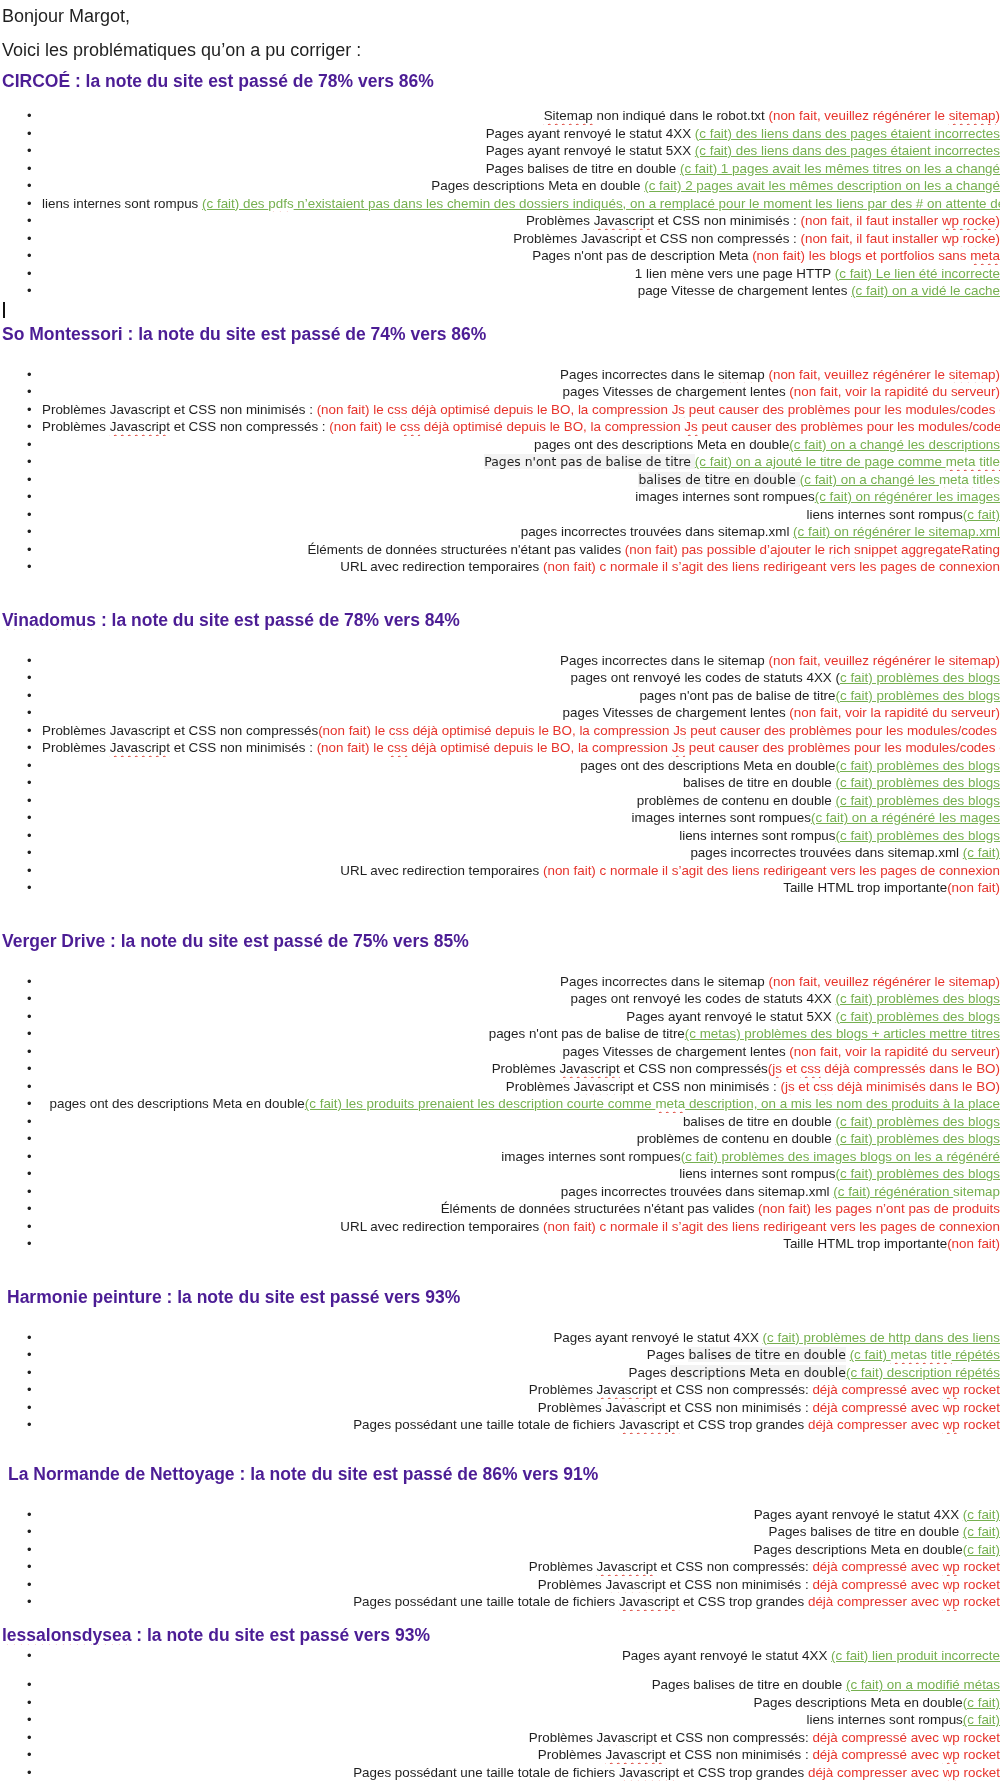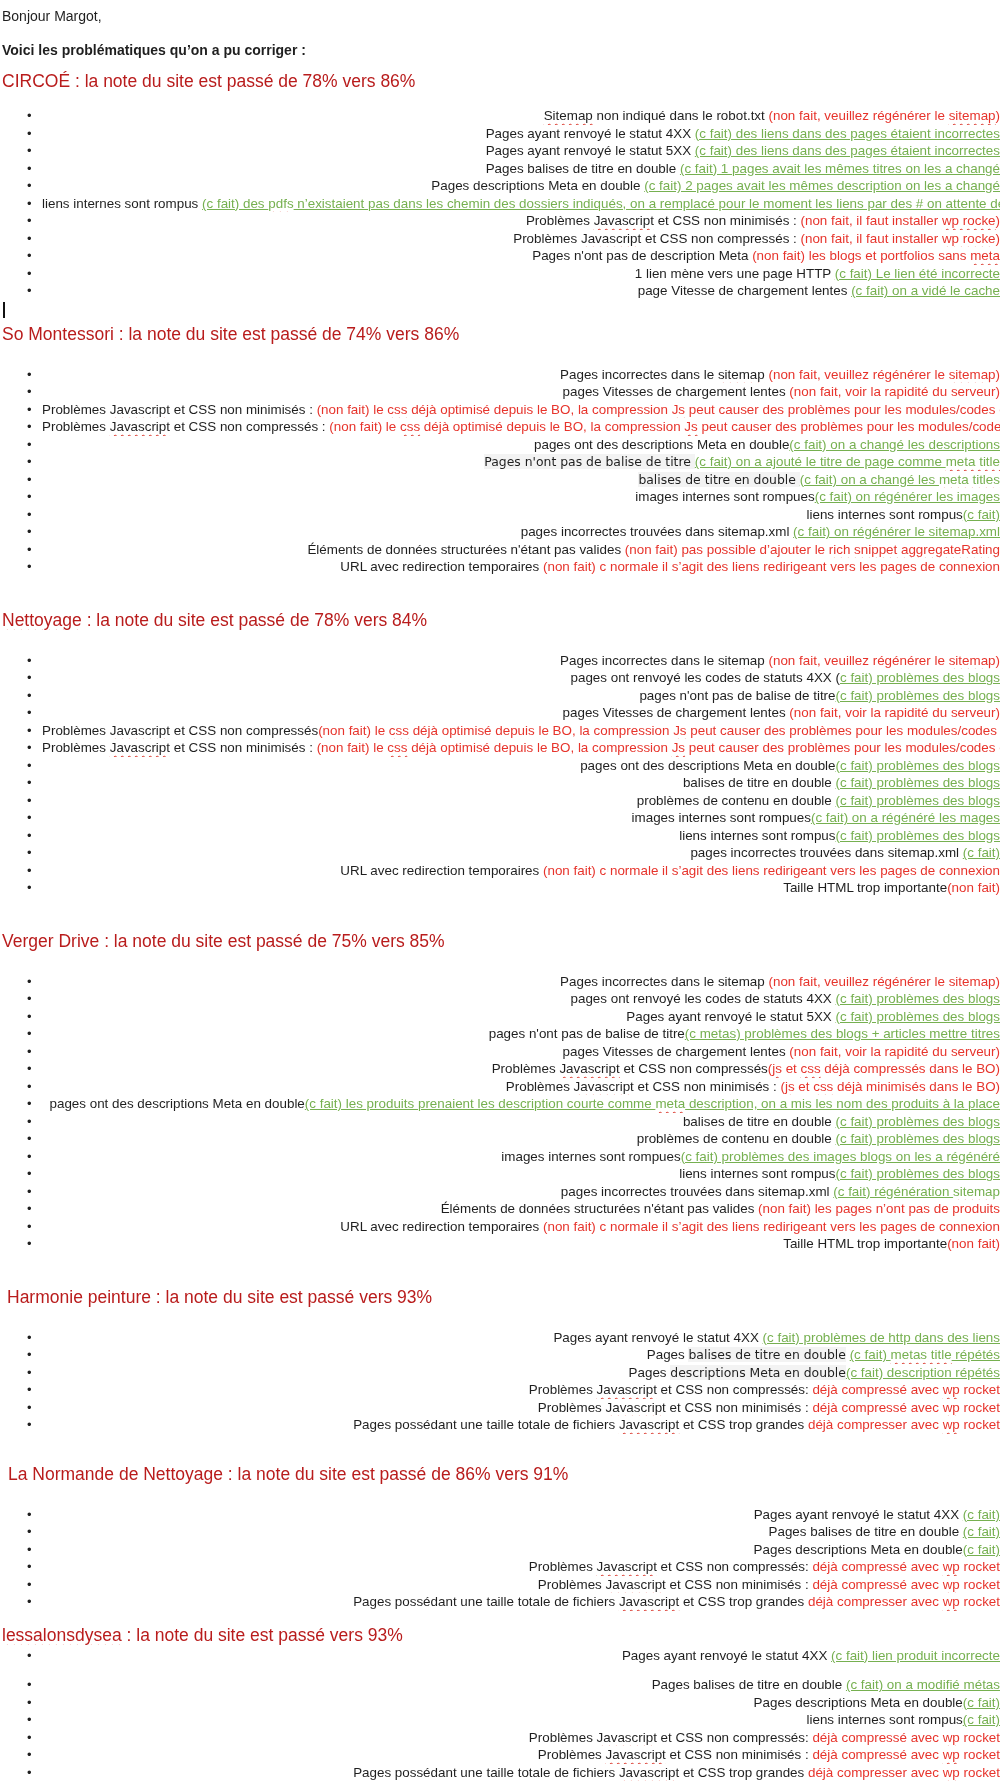--- a/index.html
+++ b/index.html
@@ -2,25 +2,25 @@
 <html lang="fr"><head>
 <meta charset="utf-8">
 <style>
   html,body{margin:0;padding:0;background:#ffffff;}
   body{
     width:1000px;height:1792px;overflow:hidden;
     font-family:"Liberation Sans",sans-serif;
     color:#1f1f1f;
   }
   .page{padding:8px 0 0 2px;}
-  p.line{font-size:14px;line-height:17.5px;margin:0;}
+  p.line{font-size:18px;line-height:17.5px;margin:0;}
   p.greeting{margin-bottom:16px;}
-  p.intro{margin-bottom:0;font-weight:bold;}
+  p.intro{margin-bottom:0;}
   h2.sec-h{
-    font-size:17.5px;line-height:20px;font-weight:normal;color:#b91c1c;
+    font-size:17.5px;line-height:20px;font-weight:bold;color:#4c1d95;
     margin:34px 0 22px 0;white-space:nowrap;overflow:hidden;
   }
   h2.s0{margin-top:12px;margin-bottom:16px;}
   h2.s1{margin-top:6px;}
   h2.s4{padding-left:5px;}
   h2.s5{margin-top:30px;padding-left:6px;}
   h2.s6{margin-top:14px;margin-bottom:2px;}
   ul.issues{list-style:none;margin:0;padding:0;text-align:right;}
   ul.issues li{
     font-size:13.4px;line-height:17.5px;
@@ -80,21 +80,21 @@
         <li><span>Problèmes </span><span class="u">Javascript</span><span> et CSS non compressés : </span><span class="r">(non fait) le </span><span class="r u">css</span><span class="r"> déjà optimisé depuis le BO, la compression </span><span class="r u">Js</span><span class="r"> peut causer des problèmes pour les modules/codes en </span></li>
         <li><span>pages ont des descriptions Meta en double</span><span class="g">(c fait) on a changé les descriptions</span></li>
         <li><span class="a">Pages n'ont pas de balise de titre </span><span class="g">(c fait) on a ajouté le titre de page comme </span><span class="g u">meta title</span></li>
         <li><span class="a">balises de titre en double </span><span class="g">(c fait) on a changé les </span><span class="g u">meta titles</span></li>
         <li><span>images internes sont rompues</span><span class="g">(c fait) on régénérer les images</span></li>
         <li><span>liens internes sont rompus</span><span class="g">(c fait)</span></li>
         <li><span>pages incorrectes trouvées dans sitemap.xml </span><span class="g">(c fait) on régénérer le sitemap.xml</span></li>
         <li><span>Éléments de données structurées n'étant pas valides </span><span class="r">(non fait) pas possible d’ajouter le </span><span class="r u">rich snippet aggregateRating</span></li>
         <li><span>URL avec redirection temporaires </span><span class="r">(non fait) c normale il s’agit des liens redirigeant vers les pages de connexion</span></li>
       </ul>
-      <h2 class="sec-h s2"><span class="u">Nettoyage</span><span> : la note du site est passé de 78% vers 84%</span></h2>
+      <h2 class="sec-h s2"><span class="u">Vinadomus</span><span> : la note du site est passé de 78% vers 84%</span></h2>
       <ul class="issues">
         <li><span>Pages incorrectes dans le </span><span class="u">sitemap</span><span> </span><span class="r">(non fait, veuillez régénérer le </span><span class="r u">sitemap</span><span class="r">)</span></li>
         <li><span>pages ont renvoyé les codes de statuts 4XX (</span><span class="g">c fait)  problèmes des blogs</span></li>
         <li><span>pages n'ont pas de balise de titre</span><span class="g">(c fait) problèmes des blogs</span></li>
         <li><span>pages Vitesses de chargement lentes </span><span class="r">(non fait, voir la rapidité du serveur)</span></li>
         <li><span>Problèmes </span><span class="u">Javascript</span><span> et CSS non compressés</span><span class="r">(non fait) le </span><span class="r u">css</span><span class="r"> déjà optimisé depuis le BO, la compression </span><span class="r u">Js</span><span class="r"> peut causer des problèmes pour les modules/codes en </span></li>
         <li><span>Problèmes </span><span class="u">Javascript</span><span> et CSS non minimisés : </span><span class="r">(non fait) le </span><span class="r u">css</span><span class="r"> déjà optimisé depuis le BO, la compression </span><span class="r u">Js</span><span class="r"> peut causer des problèmes pour les modules/codes en </span></li>
         <li><span>pages ont des descriptions Meta en double</span><span class="g">(c fait) problèmes des blogs</span></li>
         <li><span>balises de titre en double </span><span class="g">(c fait) problèmes des blogs</span></li>
         <li><span> problèmes de contenu en double </span><span class="g">(c fait) problèmes des blogs</span></li>

